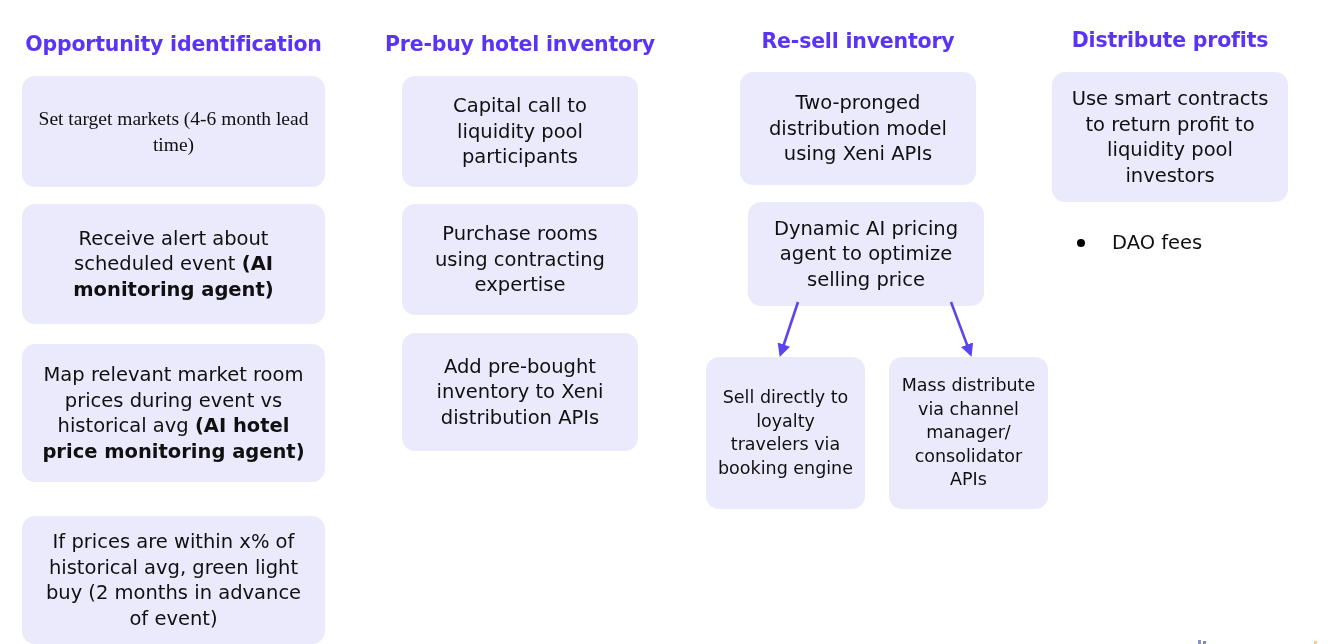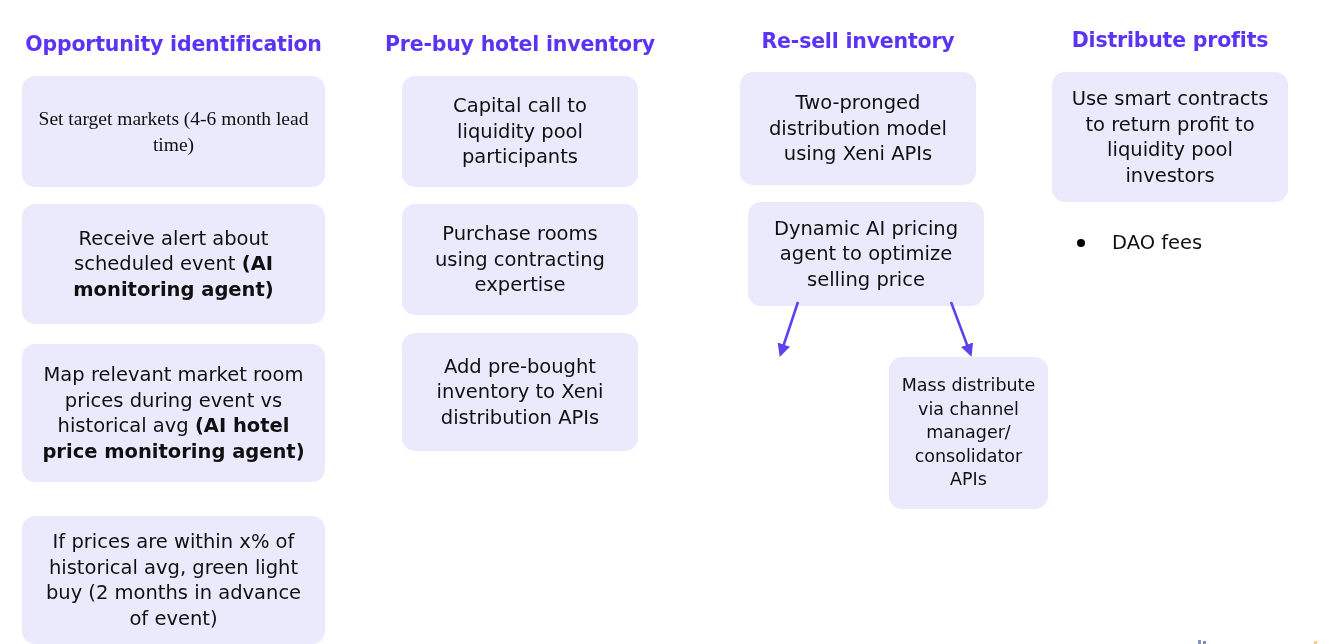--- a/index.html
+++ b/index.html
@@ -196,20 +196,23 @@
         <path d="M0,0 L5,2.5 L0,5 z" fill="#5b44ee"></path>
       </marker>
       <marker id="head-r" markerWidth="5" markerHeight="5" refX="2.2" refY="2.5" orient="auto" markerUnits="strokeWidth">
         <path d="M0,0 L5,2.5 L0,5 z" fill="#5b44ee"></path>
       </marker>
     </defs>
     <line x1="92" y1="2" x2="76" y2="50" stroke="#5b44ee" stroke-width="2.6" marker-end="url(#head-l)"></line>
     <line x1="245" y1="2" x2="263" y2="50" stroke="#5b44ee" stroke-width="2.6" marker-end="url(#head-r)"></line>
   </svg>
 
+  <div class="card c3-card" id="c3-card-2">
+    <span>Sell directly to loyalty travelers via booking engine</span>
+  </div>
   <div class="card c3-card" id="c3-card-3">
     <span>Mass distribute via channel manager/ consolidator APIs</span>
   </div>
 
   <div class="column" id="col-4">
     <div class="col-title">Distribute profits</div>
 
     <div class="card" id="c4-card-0">
       <span>Use smart contracts to return profit to liquidity pool investors</span>
     </div>

